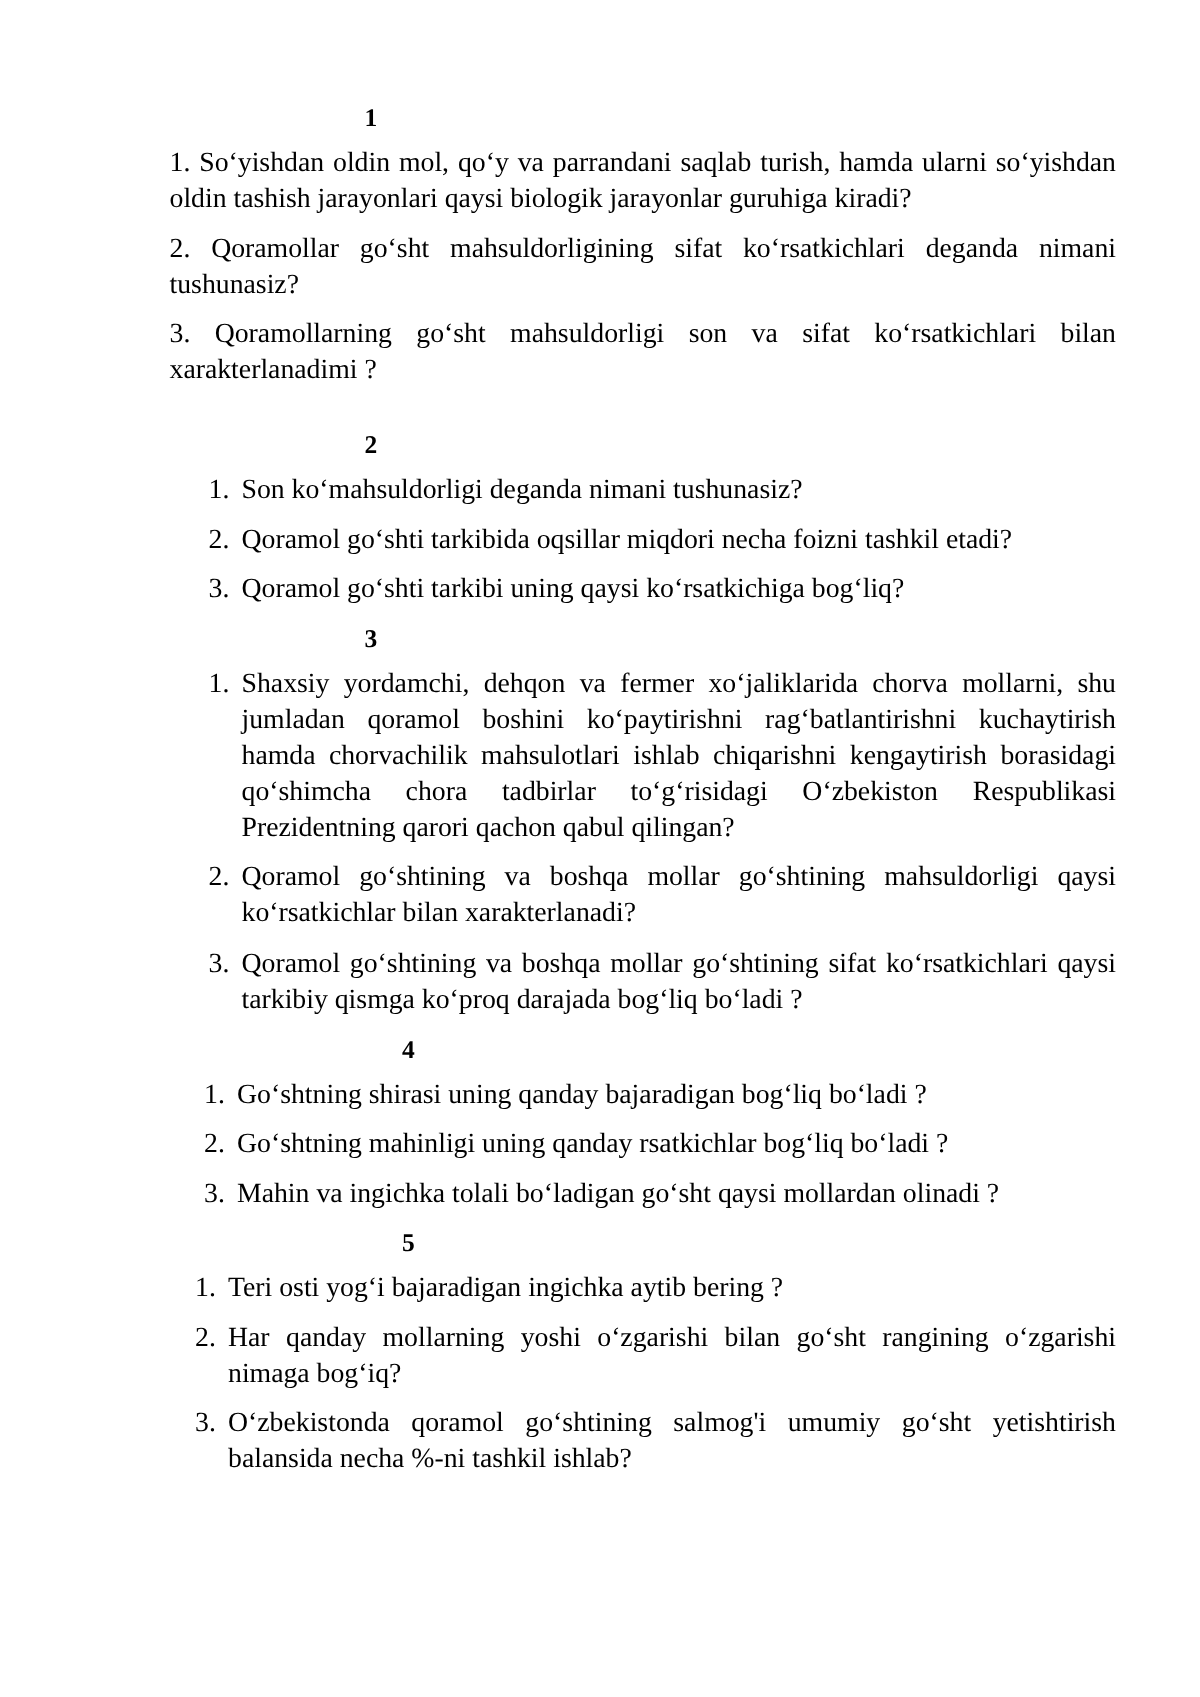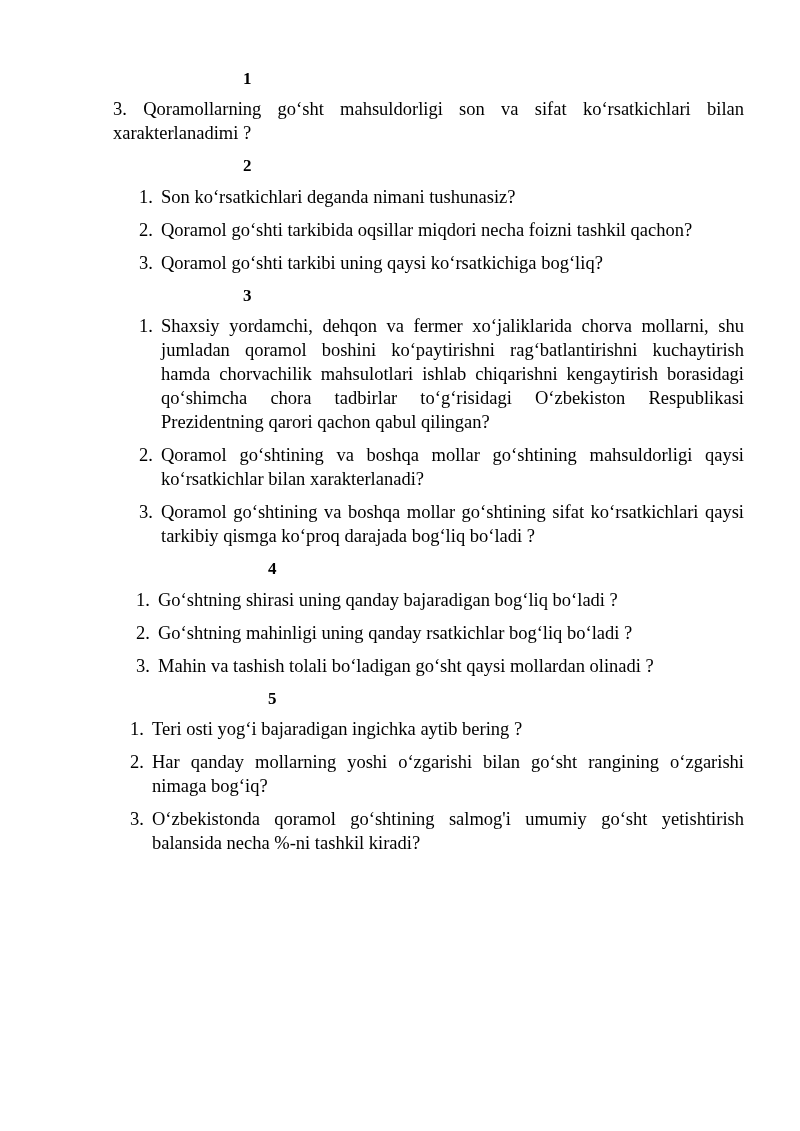--- a/index.html
+++ b/index.html
@@ -36,21 +36,21 @@
 
   
   .para {
     font-size: 18.5px;
     line-height: 1.30;
     text-align: justify;
     text-justify: inter-word;
     margin: 0 0 9px 0;
     hyphens: none;
   }
-  .para:last-child { margin-bottom: 0; }
+  .para:last-child { margin-bottom: 16px; }
 
   
   .olist {
     margin: 0;
     padding: 0;
     list-style: none;
   }
   .olist .li {
     position: relative;
     font-size: 18.5px;
@@ -88,32 +88,34 @@
   .li .txt, .para { }
 </style>
 </head>
 <body>
 
 <div class="page">
   <div class="content" id="doc-body">
 
   <div class="sec-head pad-a">1</div>
       <div>
+        <p class="para">1. So‘yishdan oldin mol, qo‘y va parrandani  saqlab turish, hamda ularni so‘yishdan oldin tashish jarayonlari qaysi biologik jarayonlar guruhiga kiradi?</p>
+        <p class="para">2. Qoramollar go‘sht mahsuldorligining sifat ko‘rsatkichlari deganda nimani tushunasiz?</p>
         <p class="para">3. Qoramollarning go‘sht mahsuldorligi son va sifat ko‘rsatkichlari bilan xarakterlanadimi ?</p>
       </div>
       <div class="sec-gap-s"></div>
       <div class="sec-head pad-a">2</div>
       <div class="olist ind-26">
         <div class="li">
           <span class="num">1.</span>
-          <span class="txt">Son ko‘rsatkichlari deganda nimani tushunasiz?</span>
+          <span class="txt">Son ko‘mahsuldorligi deganda nimani tushunasiz?</span>
         </div>
         <div class="li">
           <span class="num">2.</span>
-          <span class="txt">Qoramol go‘shti tarkibida oqsillar miqdori necha foizni tashkil qachon?</span>
+          <span class="txt">Qoramol go‘shti tarkibida oqsillar miqdori necha foizni tashkil etadi?</span>
         </div>
         <div class="li">
           <span class="num">3.</span>
           <span class="txt">Qoramol go‘shti tarkibi uning qaysi ko‘rsatkichiga bog‘liq?</span>
         </div>
       </div>
       <div class="sec-gap-s"></div>
       <div class="sec-head pad-a">3</div>
       <div class="olist ind-26b">
         <div class="li">
@@ -135,33 +137,33 @@
         <div class="li">
           <span class="num">1.</span>
           <span class="txt">Go‘shtning shirasi uning qanday bajaradigan bog‘liq bo‘ladi ?</span>
         </div>
         <div class="li">
           <span class="num">2.</span>
           <span class="txt"> Go‘shtning mahinligi uning qanday rsatkichlar bog‘liq bo‘ladi ?</span>
         </div>
         <div class="li">
           <span class="num">3.</span>
-          <span class="txt">Mahin va tashish tolali bo‘ladigan go‘sht qaysi mollardan olinadi ?</span>
+          <span class="txt">Mahin va ingichka tolali bo‘ladigan go‘sht qaysi mollardan olinadi ?</span>
         </div>
       </div>
       <div class="sec-gap-s"></div>
       <div class="sec-head pad-b">5</div>
       <div class="olist ind-17">
         <div class="li">
           <span class="num">1.</span>
           <span class="txt">Teri osti yog‘i bajaradigan ingichka aytib bering ?</span>
         </div>
         <div class="li">
           <span class="num">2.</span>
           <span class="txt">Har qanday mollarning yoshi o‘zgarishi bilan go‘sht rangining o‘zgarishi nimaga bog‘iq?</span>
         </div>
         <div class="li">
           <span class="num">3.</span>
-          <span class="txt">O‘zbekistonda qoramol go‘shtining salmog'i umumiy go‘sht yetishtirish balansida necha %-ni tashkil kiradi?</span>
+          <span class="txt">O‘zbekistonda qoramol go‘shtining salmog'i umumiy go‘sht yetishtirish balansida necha %-ni tashkil ishlab?</span>
         </div>
       </div>
     </div>
 </div>
 
 </body></html>

